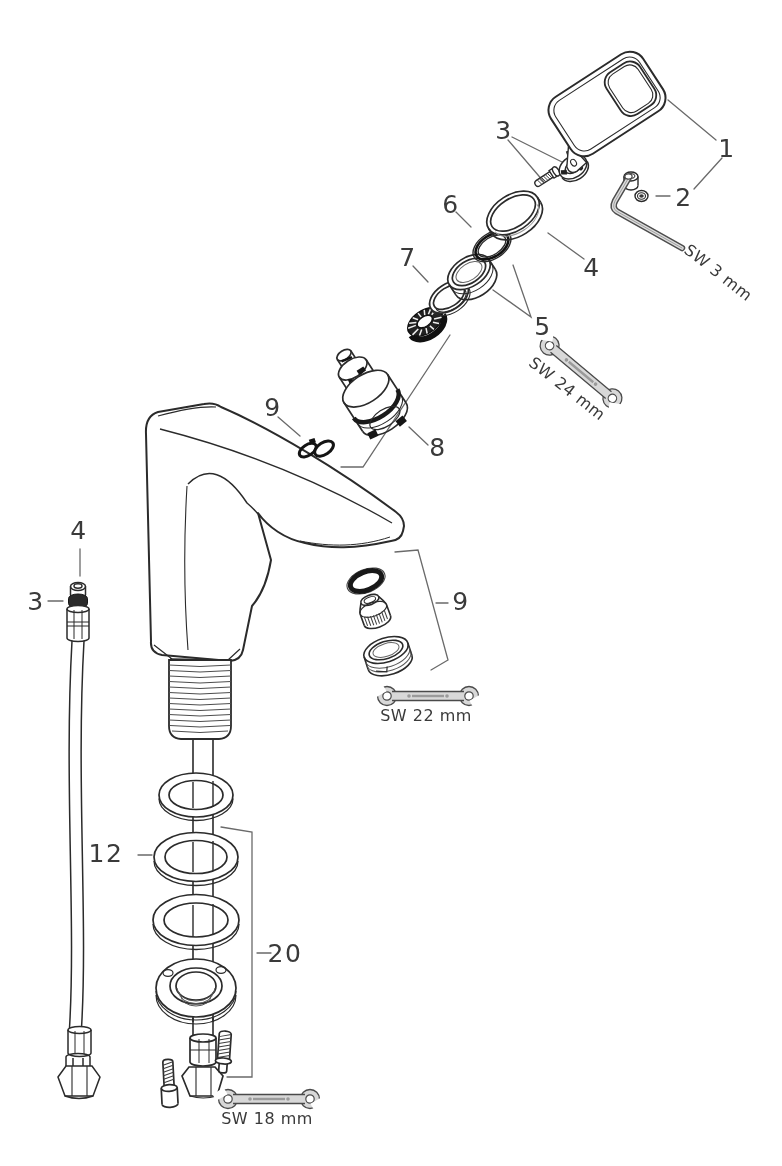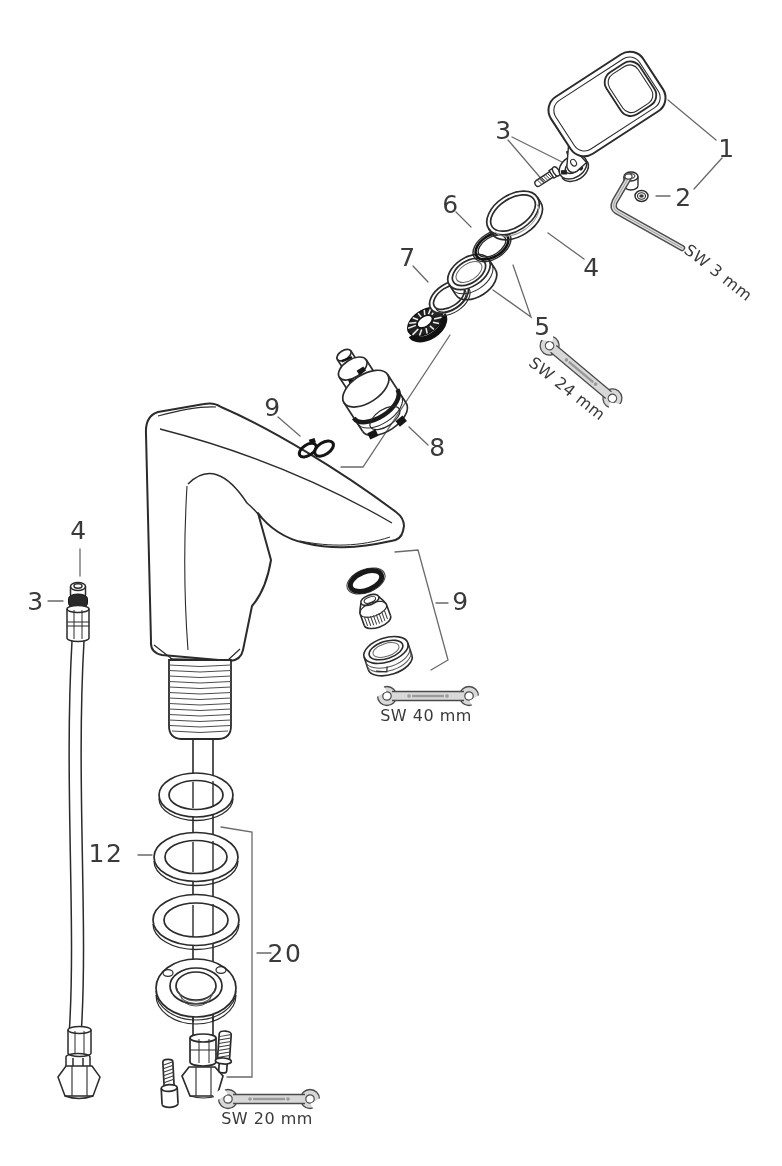--- a/index.html
+++ b/index.html
@@ -390,16 +390,16 @@
   <div class="plabel" style="left:438px;top:447px">8</div>
   <div class="plabel" style="left:273px;top:407px">9</div>
   <div class="plabel" style="left:461px;top:601px">9</div>
   <div class="plabel" style="left:285px;top:953px">20</div>
   <div class="plabel" style="left:106px;top:853px">12</div>
   <div class="plabel" style="left:79px;top:530px">4</div>
   <div class="plabel" style="left:36px;top:601px">3</div>
 
   <div class="toollabel rot" style="left:718px;top:273px">SW 3 mm</div>
   <div class="toollabel rot" style="left:567px;top:389px">SW 24 mm</div>
-  <div class="toollabel" style="left:426px;top:716px">SW 40 mm</div>
-  <div class="toollabel" style="left:267px;top:1119px">SW 20 mm</div>
+  <div class="toollabel" style="left:426px;top:716px">SW 22 mm</div>
+  <div class="toollabel" style="left:267px;top:1119px">SW 18 mm</div>
 
 </div>
 
 </body></html>

